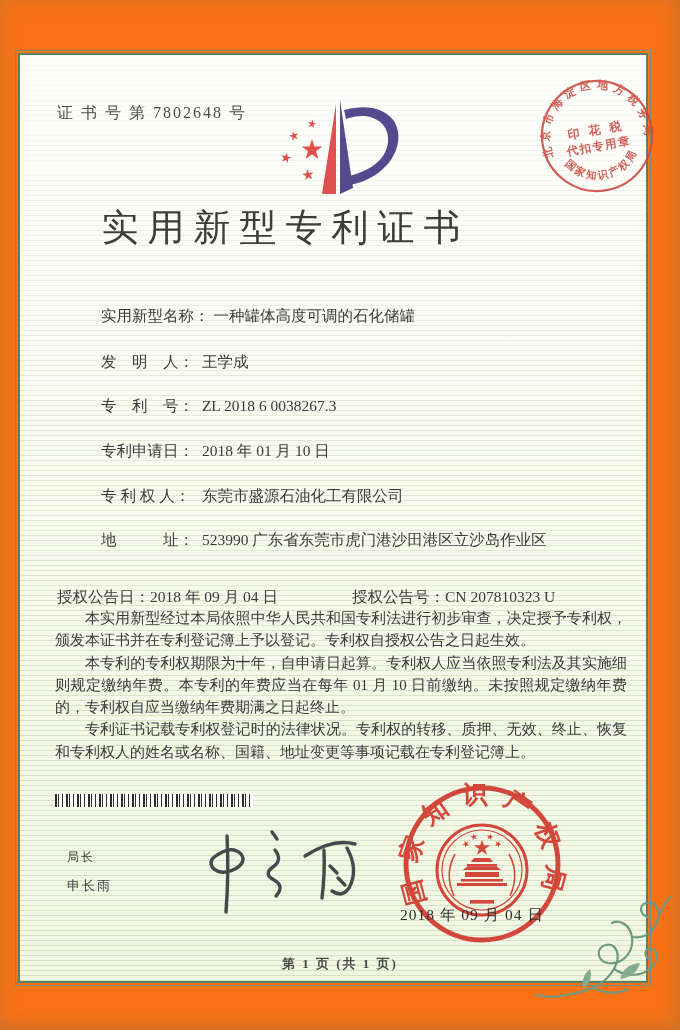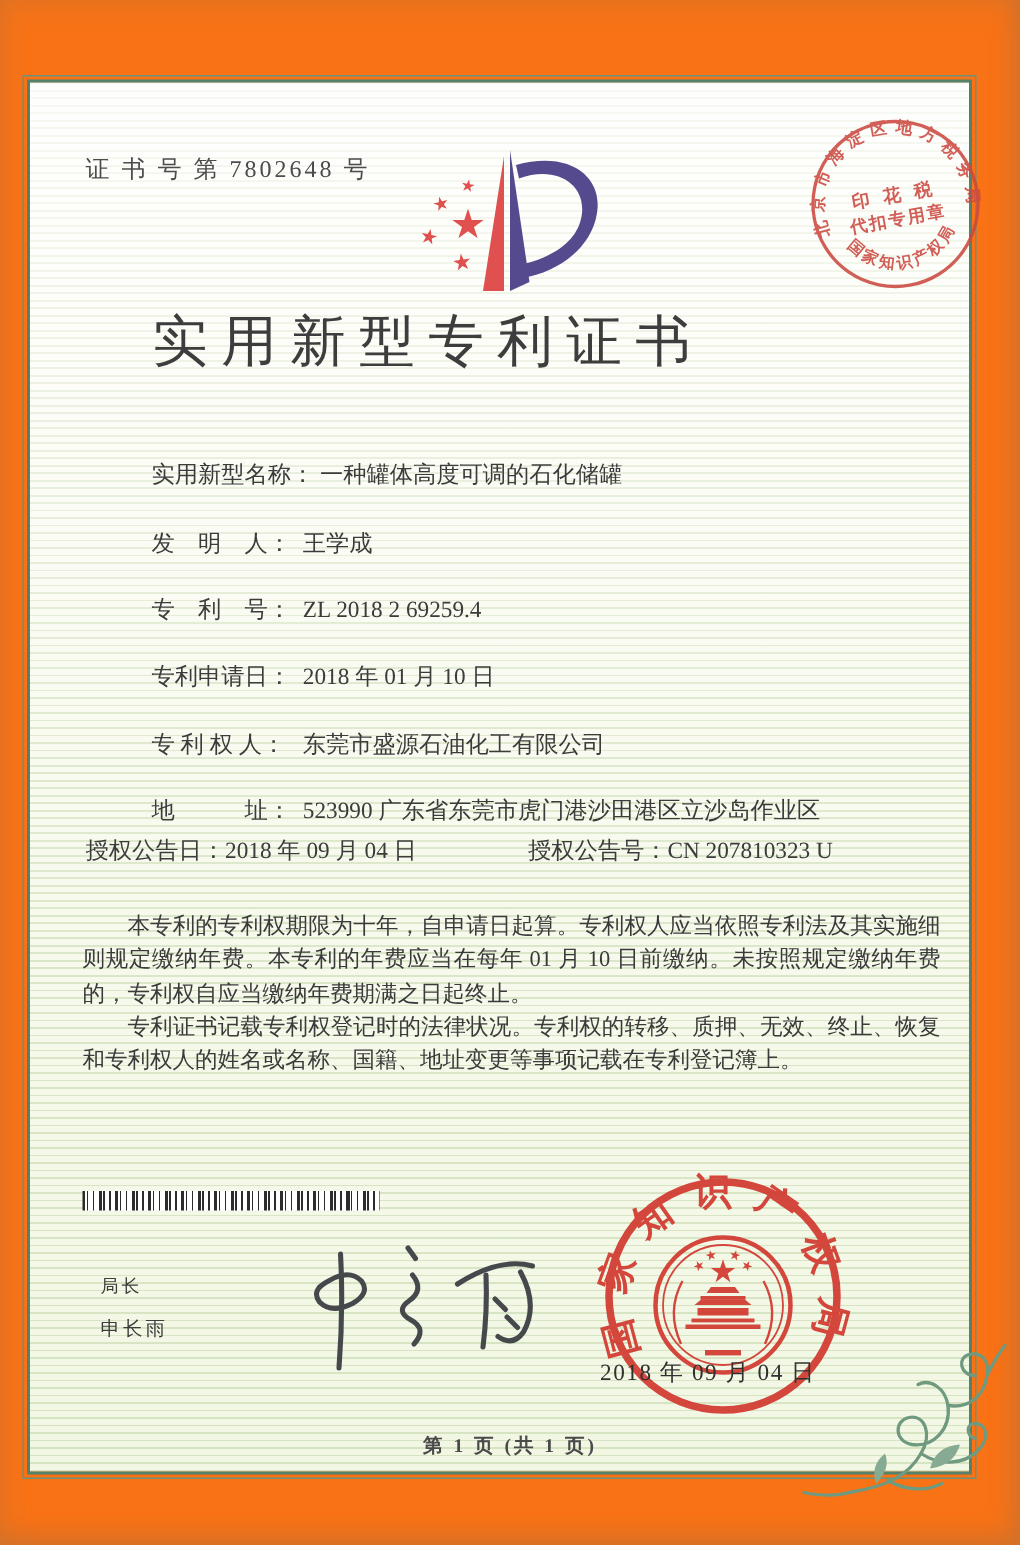--- a/index.html
+++ b/index.html
@@ -89,43 +89,44 @@
   <div class="row" style="top:306px">
     <span class="lab">实用新型名称：</span>
     <span>一种罐体高度可调的石化储罐</span>
   </div>
   <div class="row" style="top:352px">
     <span class="lab">发　明　人：</span>
     <span>王学成</span>
   </div>
   <div class="row" style="top:396px">
     <span class="lab">专　利　号：</span>
-    <span>ZL 2018 2 69259.4</span>
+    <span>ZL 2018 6 0038267.3</span>
   </div>
   <div class="row" style="top:441px">
     <span class="lab">专利申请日：</span>
     <span>2018 年 01 月 10 日</span>
   </div>
   <div class="row" style="top:486px">
     <span class="lab">专 利 权 人：</span>
     <span>东莞市盛源石油化工有限公司</span>
   </div>
   <div class="row" style="top:530px">
     <span class="lab">地　　　址：</span>
     <span>523990 广东省东莞市虎门港沙田港区立沙岛作业区</span>
   </div>
 
-  <div class="row" style="top:557px">
+  <div class="row" style="top:587px">
     <span>授权公告日：</span><span>2018 年 09 月 04 日</span>
     <span class="grant-right">
       <span>授权公告号：</span><span>CN 207810323 U</span>
     </span>
   </div>
 
   <div class="paras">
+    <p>本实用新型经过本局依照中华人民共和国专利法进行初步审查，决定授予专利权，颁发本证书并在专利登记簿上予以登记。专利权自授权公告之日起生效。</p>
     <p>本专利的专利权期限为十年，自申请日起算。专利权人应当依照专利法及其实施细则规定缴纳年费。本专利的年费应当在每年 01 月 10 日前缴纳。未按照规定缴纳年费的，专利权自应当缴纳年费期满之日起终止。</p>
     <p>专利证书记载专利权登记时的法律状况。专利权的转移、质押、无效、终止、恢复和专利权人的姓名或名称、国籍、地址变更等事项记载在专利登记簿上。</p>
   </div>
 
   <div class="barcode"></div>
 
   <div class="issuer-title">局长</div>
   <div class="issuer-name">申长雨</div>
 
   <svg class="signature" viewBox="0 0 205 102">

